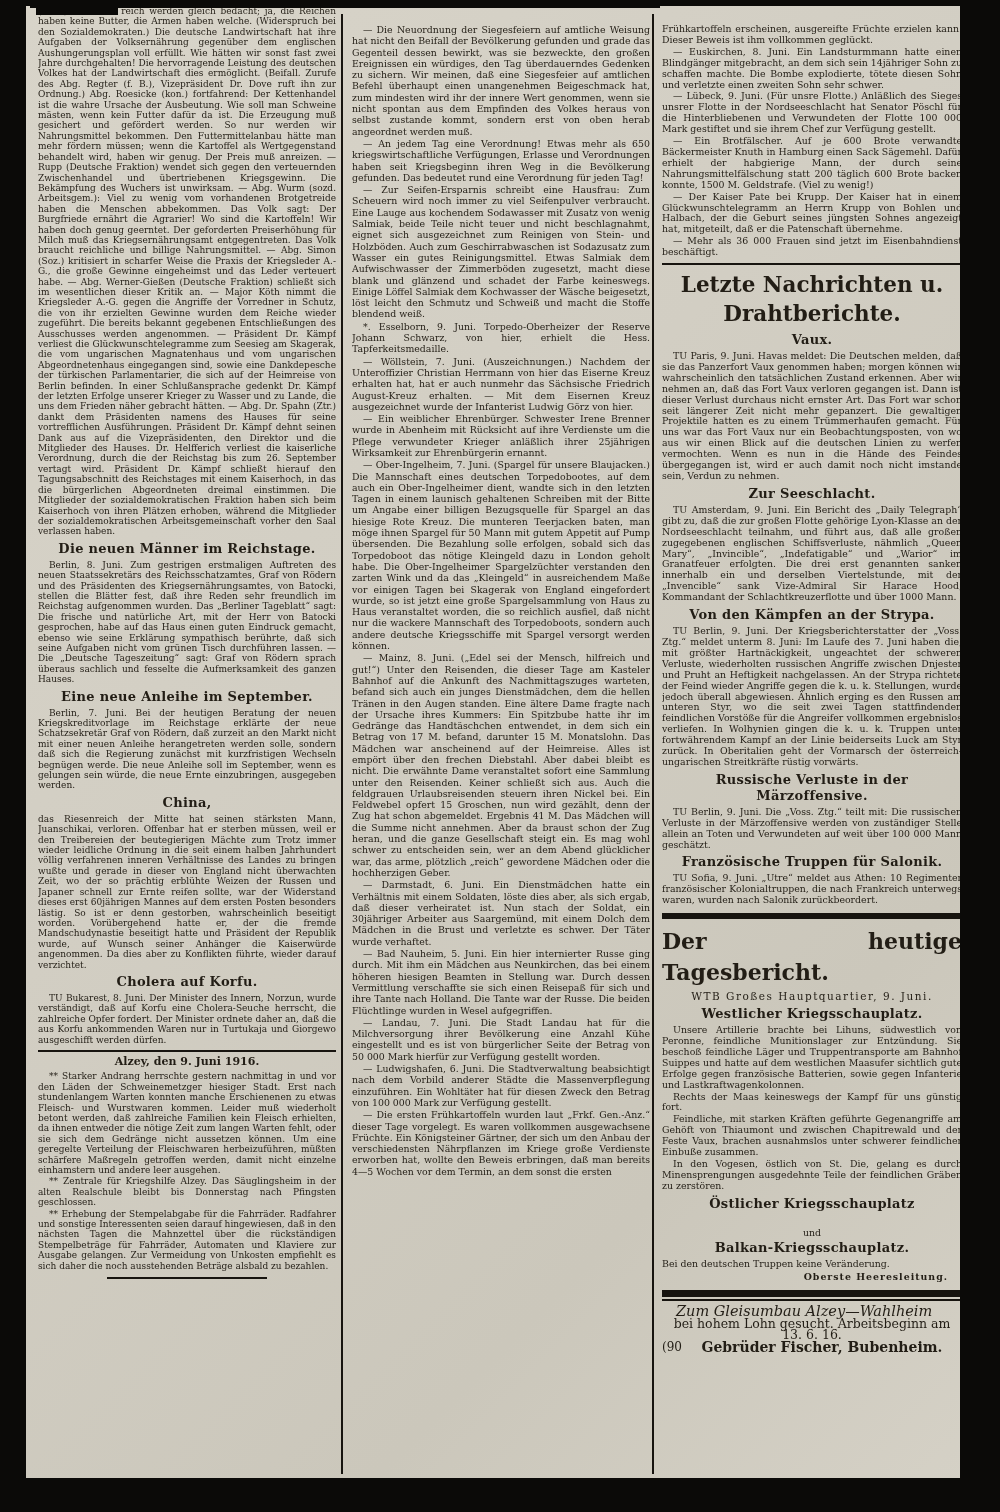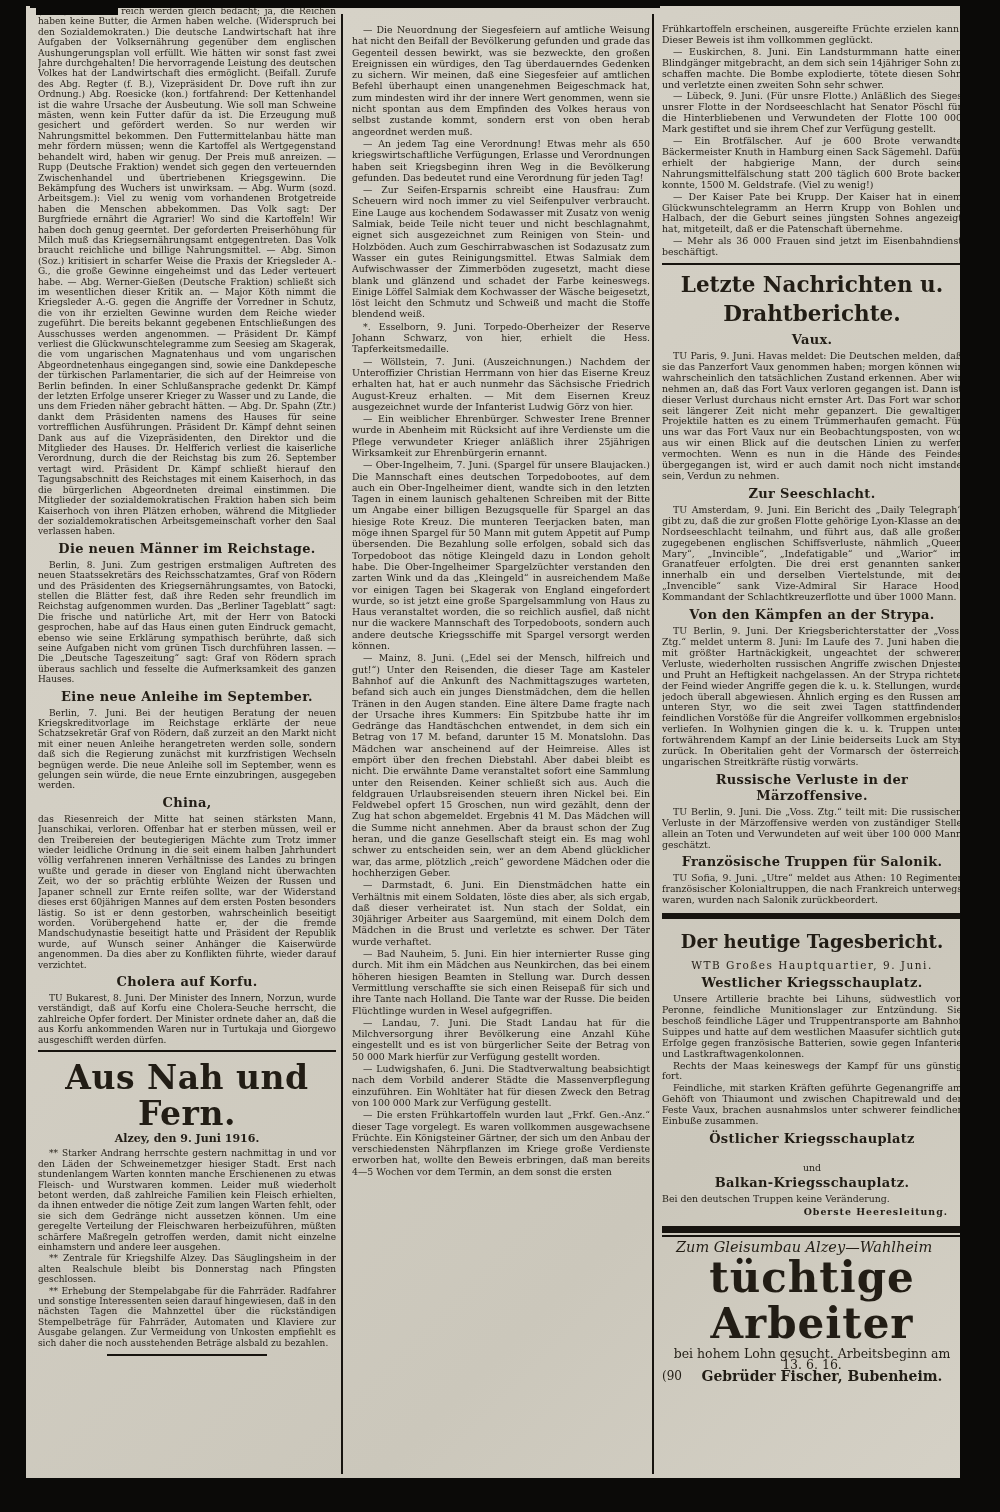--- a/index.html
+++ b/index.html
@@ -33,22 +33,22 @@
   }
   .h-big{
     font-weight:bold;text-align:center;text-indent:0;
     font-size:33px;line-height:36px;margin:8px 0 2px 0;letter-spacing:.5px;
   }
   .h-late{
     font-weight:bold;text-align:center;text-indent:0;
     font-size:21.5px;line-height:29px;margin:5px 0 1px 0;
   }
   .h-report{
-    font-weight:bold;text-align:center;text-indent:0;
-    font-size:18px;line-height:31px;margin:7px 0 3px 0;
+    font-weight:bold;text-indent:0;
+    font-size:22px;line-height:31px;margin:7px 0 3px 0;
   }
   .dateline{font-weight:bold;text-align:center;text-indent:0;font-size:11px;margin:2px 0 4px 0;}
   .wtb{text-align:center;text-indent:0;letter-spacing:1.5px;font-size:10.5px;margin:2px 0;}
   .centerline{text-align:center;text-indent:0;margin:1px 0;}
   .sig{text-align:right;text-indent:0;letter-spacing:1px;font-weight:bold;margin:2px 14px 2px 0;}
   .hr-thin{border:none;border-top:2px solid #17140f;margin:5px 0;}
   .hr-short{border:none;border-top:2px solid #17140f;width:160px;margin:6px auto;}
   .hr-thick{border:none;border-top:6px solid #17140f;margin:7px 0 4px 0;}
   .hr-double-a{border:none;border-top:7px solid #17140f;margin:8px 0 2px 0;}
   .hr-double-b{border:none;border-top:2px solid #17140f;margin:0 0 5px 0;}
@@ -76,21 +76,20 @@
     <div class="h-small">Eine neue Anleihe im September.</div>
     <p>Berlin, 7. Juni. Bei der heutigen Beratung der neuen Kriegskreditvorlage im Reichstage erklärte der neue Schatzsekretär Graf von Rödern, daß zurzeit an den Markt nicht mit einer neuen Anleihe herangetreten werden solle, sondern daß sich die Regierung zunächst mit kurzfristigen Wechseln begnügen werde. Die neue Anleihe soll im September, wenn es gelungen sein würde, die neue Ernte einzubringen, ausgegeben werden.</p>
 
     <div class="h-small">China,</div>
     <p class="noindent">das Riesenreich der Mitte hat seinen stärksten Mann, Juanschikai, verloren. Offenbar hat er sterben müssen, weil er den Treibereien der beutegierigen Mächte zum Trotz immer wieder leidliche Ordnung in die seit einem halben Jahrhundert völlig verfahrenen inneren Verhältnisse des Landes zu bringen wußte und gerade in dieser von England nicht überwachten Zeit, wo der so prächtig erblühte Weizen der Russen und Japaner schnell zur Ernte reifen sollte, war der Widerstand dieses erst 60jährigen Mannes auf dem ersten Posten besonders lästig. So ist er denn gestorben, wahrscheinlich beseitigt worden. Vorübergehend hatte er, der die fremde Mandschudynastie beseitigt hatte und Präsident der Republik wurde, auf Wunsch seiner Anhänger die Kaiserwürde angenommen. Da dies aber zu Konflikten führte, wieder darauf verzichtet.</p>
 
     <div class="h-small">Cholera auf Korfu.</div>
     <p>TU Bukarest, 8. Juni. Der Minister des Innern, Norzun, wurde verständigt, daß auf Korfu eine Cholera-Seuche herrscht, die zahlreiche Opfer fordert. Der Minister ordnete daher an, daß die aus Korfu ankommenden Waren nur in Turtukaja und Giorgewo ausgeschifft werden dürfen.</p>
 
     <hr class="hr-thin">
-    <div class="h-big">Aus Nah und Fern.</div>
     <div class="dateline">Alzey, den 9. Juni 1916.</div>
 
     <p>** Starker Andrang herrschte gestern nachmittag in und vor den Läden der Schweinemetzger hiesiger Stadt. Erst nach stundenlangem Warten konnten manche Erschienenen zu etwas Fleisch- und Wurstwaren kommen. Leider muß wiederholt betont werden, daß zahlreiche Familien kein Fleisch erhielten, da ihnen entweder die nötige Zeit zum langen Warten fehlt, oder sie sich dem Gedränge nicht aussetzen können. Um eine geregelte Verteilung der Fleischwaren herbeizuführen, müßten schärfere Maßregeln getroffen werden, damit nicht einzelne einhamstern und andere leer ausgehen.</p>
     <p>** Zentrale für Kriegshilfe Alzey. Das Säuglingsheim in der alten Realschule bleibt bis Donnerstag nach Pfingsten geschlossen.</p>
     <p>** Erhebung der Stempelabgabe für die Fahrräder. Radfahrer und sonstige Interessenten seien darauf hingewiesen, daß in den nächsten Tagen die Mahnzettel über die rückständigen Stempelbeträge für Fahrräder, Automaten und Klaviere zur Ausgabe gelangen. Zur Vermeidung von Unkosten empfiehlt es sich daher die noch ausstehenden Beträge alsbald zu bezahlen.</p>
     <hr class="hr-short">
   </div>
 
   <div class="col col-mid">
     <p>— Die Neuordnung der Siegesfeiern auf amtliche Weisung hat nicht den Beifall der Bevölkerung gefunden und grade das Gegenteil dessen bewirkt, was sie bezweckte, den großen Ereignissen ein würdiges, den Tag überdauerndes Gedenken zu sichern. Wir meinen, daß eine Siegesfeier auf amtlichen Befehl überhaupt einen unangenehmen Beigeschmack hat, zum mindesten wird ihr der innere Wert genommen, wenn sie nicht spontan aus dem Empfinden des Volkes heraus von selbst zustande kommt, sondern erst von oben herab angeordnet werden muß.</p>
@@ -134,32 +133,32 @@
     <div class="h-small">Französische Truppen für Salonik.</div>
     <p>TU Sofia, 9. Juni. „Utre“ meldet aus Athen: 10 Regimenter französischer Kolonialtruppen, die nach Frankreich unterwegs waren, wurden nach Salonik zurückbeordert.</p>
 
     <hr class="hr-thick">
     <div class="h-report">Der heutige Tagesbericht.</div>
     <div class="wtb">WTB Großes Hauptquartier, 9. Juni.</div>
     <div class="h-small">Westlicher Kriegsschauplatz.</div>
     <p>Unsere Artillerie brachte bei Lihuns, südwestlich von Peronne, feindliche Munitionslager zur Entzündung. Sie beschoß feindliche Läger und Truppentransporte am Bahnhof Suippes und hatte auf dem westlichen Maasufer sichtlich gute Erfolge gegen französische Batterien, sowie gegen Infanterie und Lastkraftwagenkolonnen.</p>
     <p>Rechts der Maas keineswegs der Kampf für uns günstig fort.</p>
     <p>Feindliche, mit starken Kräften geführte Gegenangriffe am Gehöft von Thiaumont und zwischen Chapitrewald und der Feste Vaux, brachen ausnahmslos unter schwerer feindlicher Einbuße zusammen.</p>
+    <p>In den Vogesen, östlich von St. Die, gelang es durch Minensprengungen ausgedehnte Teile der feindlichen Gräben zu zerstören.</p>
     <div class="h-small" style="margin-bottom:16px">Östlicher Kriegsschauplatz</div>
     <div class="centerline">und</div>
     <div class="h-small" style="margin-top:0">Balkan-Kriegsschauplatz.</div>
     <p class="noindent">Bei den deutschen Truppen keine Veränderung.</p>
     <div class="sig">Oberste Heeresleitung.</div>
 
     <hr class="hr-double-a">
     <hr class="hr-double-b">
 
     <div>
       <div class="ad-pre">Zum Gleisumbau Alzey—Wahlheim</div>
-      <div class="ad-big">tüchtige Arbeiter</div>
       <div class="ad-line">bei hohem Lohn gesucht. Arbeitsbeginn am 13. 6. 16.</div>
       <div class="ad-foot">
         <span class="ad-num">(90</span>
         <span class="ad-firm">Gebrüder Fischer, Bubenheim.</span>
       </div>
     </div>
   </div>
 </div>
 
 <div class="paper-edge-right"></div>

